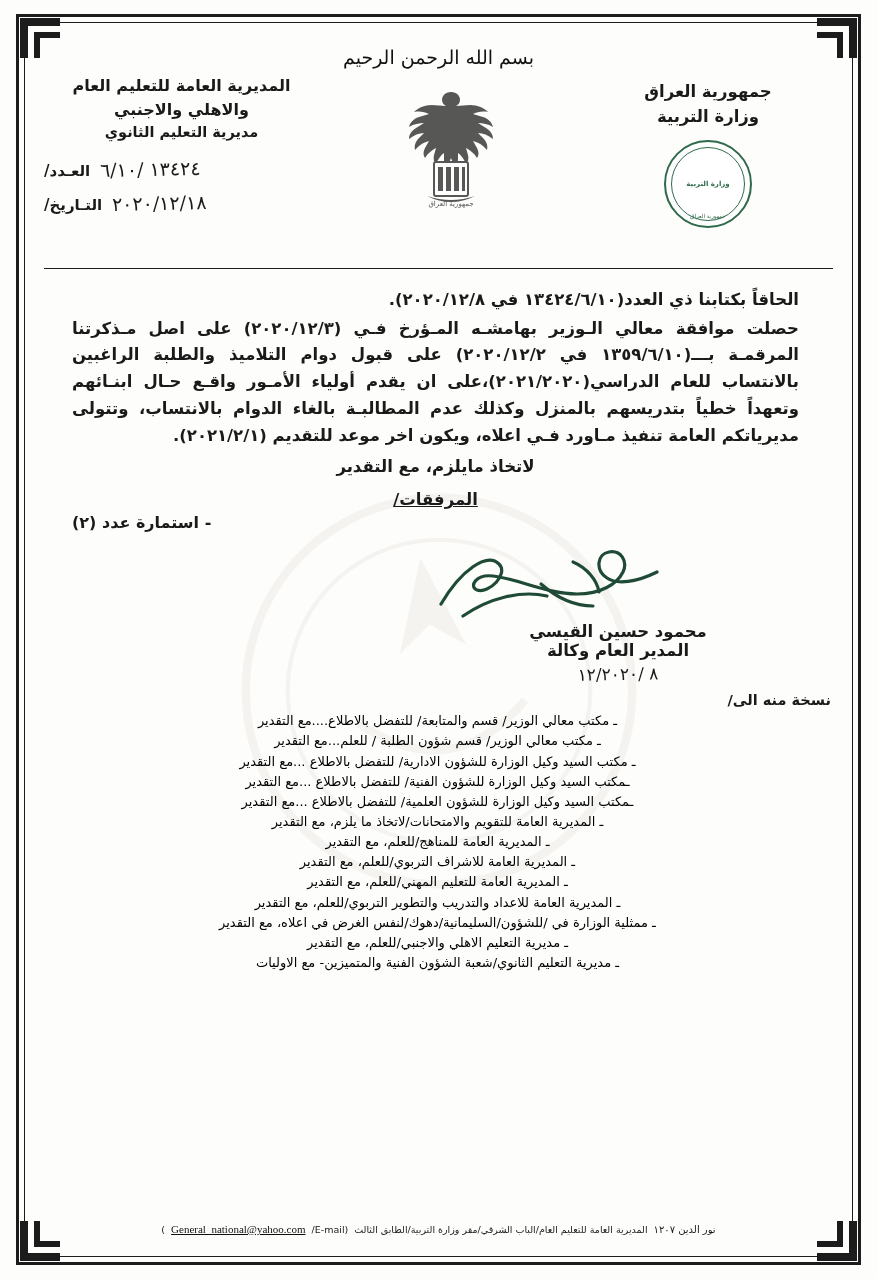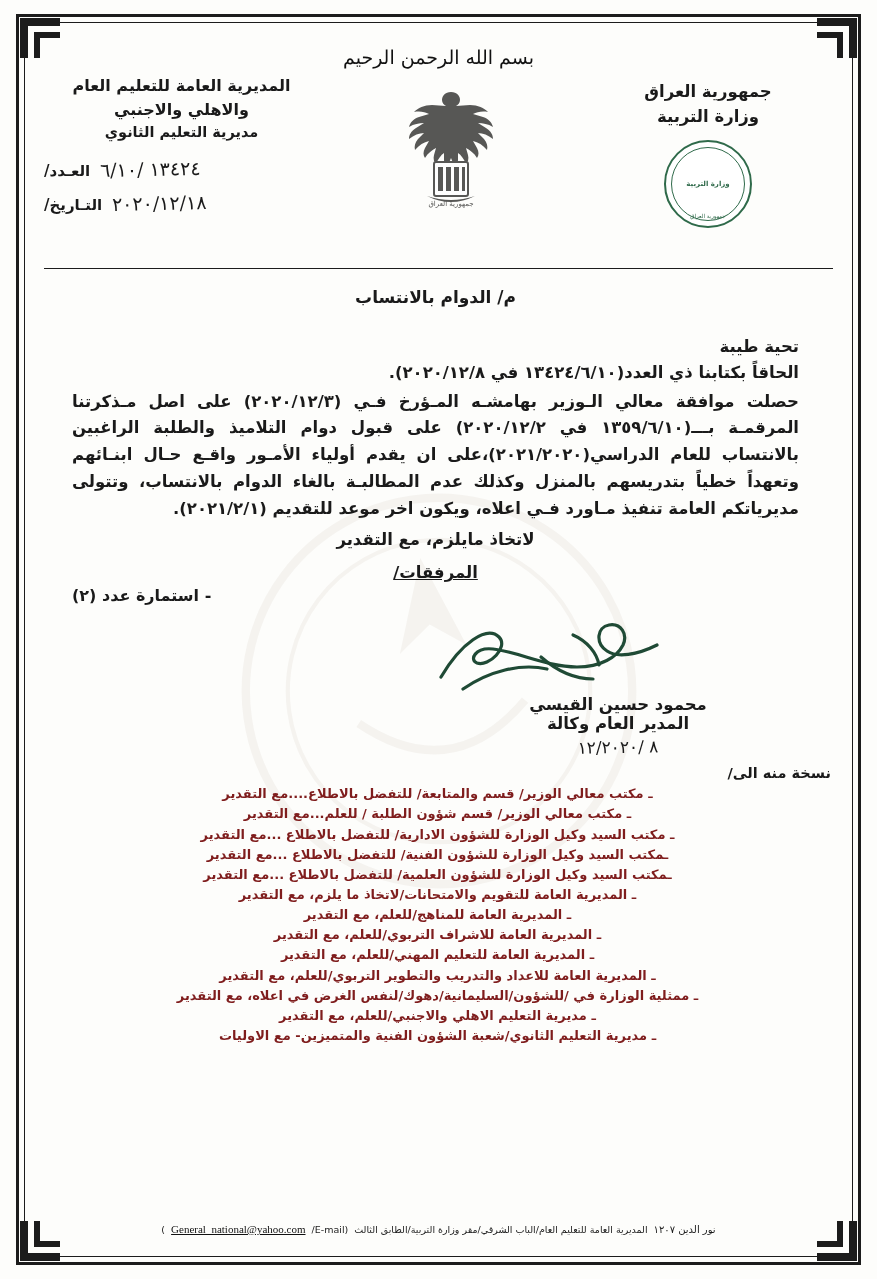--- a/index.html
+++ b/index.html
@@ -251,24 +251,24 @@
     font-weight: bold;
     margin-bottom: 3px;
   }
   .copies ul {
     list-style: none;
     margin: 0;
     padding: 0;
   }
   .copies li {
     font-size: 13px;
-    font-weight: bold;
+    font-weight: normal;
     line-height: 1.55;
     text-align: center;
-    color: #7f1d1d;
+    color: #000000;
   }
 
   
   .footer {
     position: absolute;
     left: 0; right: 0;
     bottom: 4px;
     display: flex;
     flex-direction: row;
     align-items: baseline;
@@ -368,22 +368,20 @@
             <span class="num-label">التـاريخ/</span>
             <span class="num-value">٢٠٢٠/١٢/١٨</span>
           </div>
         </div>
       </div>
     </div>
 
     <div class="hdr-rule"></div>
 
     <div class="body">
-      <div class="subject">م/ الدوام بالانتساب</div>
-      <div class="greeting">تحية طيبة</div>
       <p class="para">الحاقاً بكتابنا ذي العدد(١٣٤٢٤/٦/١٠ في ٢٠٢٠/١٢/٨).</p>
       <p class="para">حصلت موافقة معالي الـوزير بهامشـه المـؤرخ فـي (٢٠٢٠/١٢/٣) على اصل مـذكرتنا المرقمـة بـــ(١٣٥٩/٦/١٠ في ٢٠٢٠/١٢/٢) على قبول دوام التلاميذ والطلبة الراغبين بالانتساب للعام الدراسي(٢٠٢١/٢٠٢٠)،على ان يقدم أولياء الأمـور واقـع حـال ابنـائهم وتعهداً خطياً بتدريسهم بالمنزل وكذلك عدم المطالبـة بالغاء الدوام بالانتساب، وتتولى مديرياتكم العامة تنفيذ مـاورد فـي اعلاه، ويكون اخر موعد للتقديم (٢٠٢١/٢/١).</p>
       <div class="closing">لاتخاذ مايلزم، مع التقدير</div>
       <div class="attach-title">المرفقات/</div>
       <div class="attach-item">-   استمارة عدد (٢)</div>
     </div>
 
     <div class="sig-area">
       <svg class="sig-svg" width="290" height="110" viewBox="0 0 290 110" aria-hidden="true">
         <g fill="none" stroke="#1f4a35" stroke-width="3.2" stroke-linecap="round" stroke-linejoin="round">

